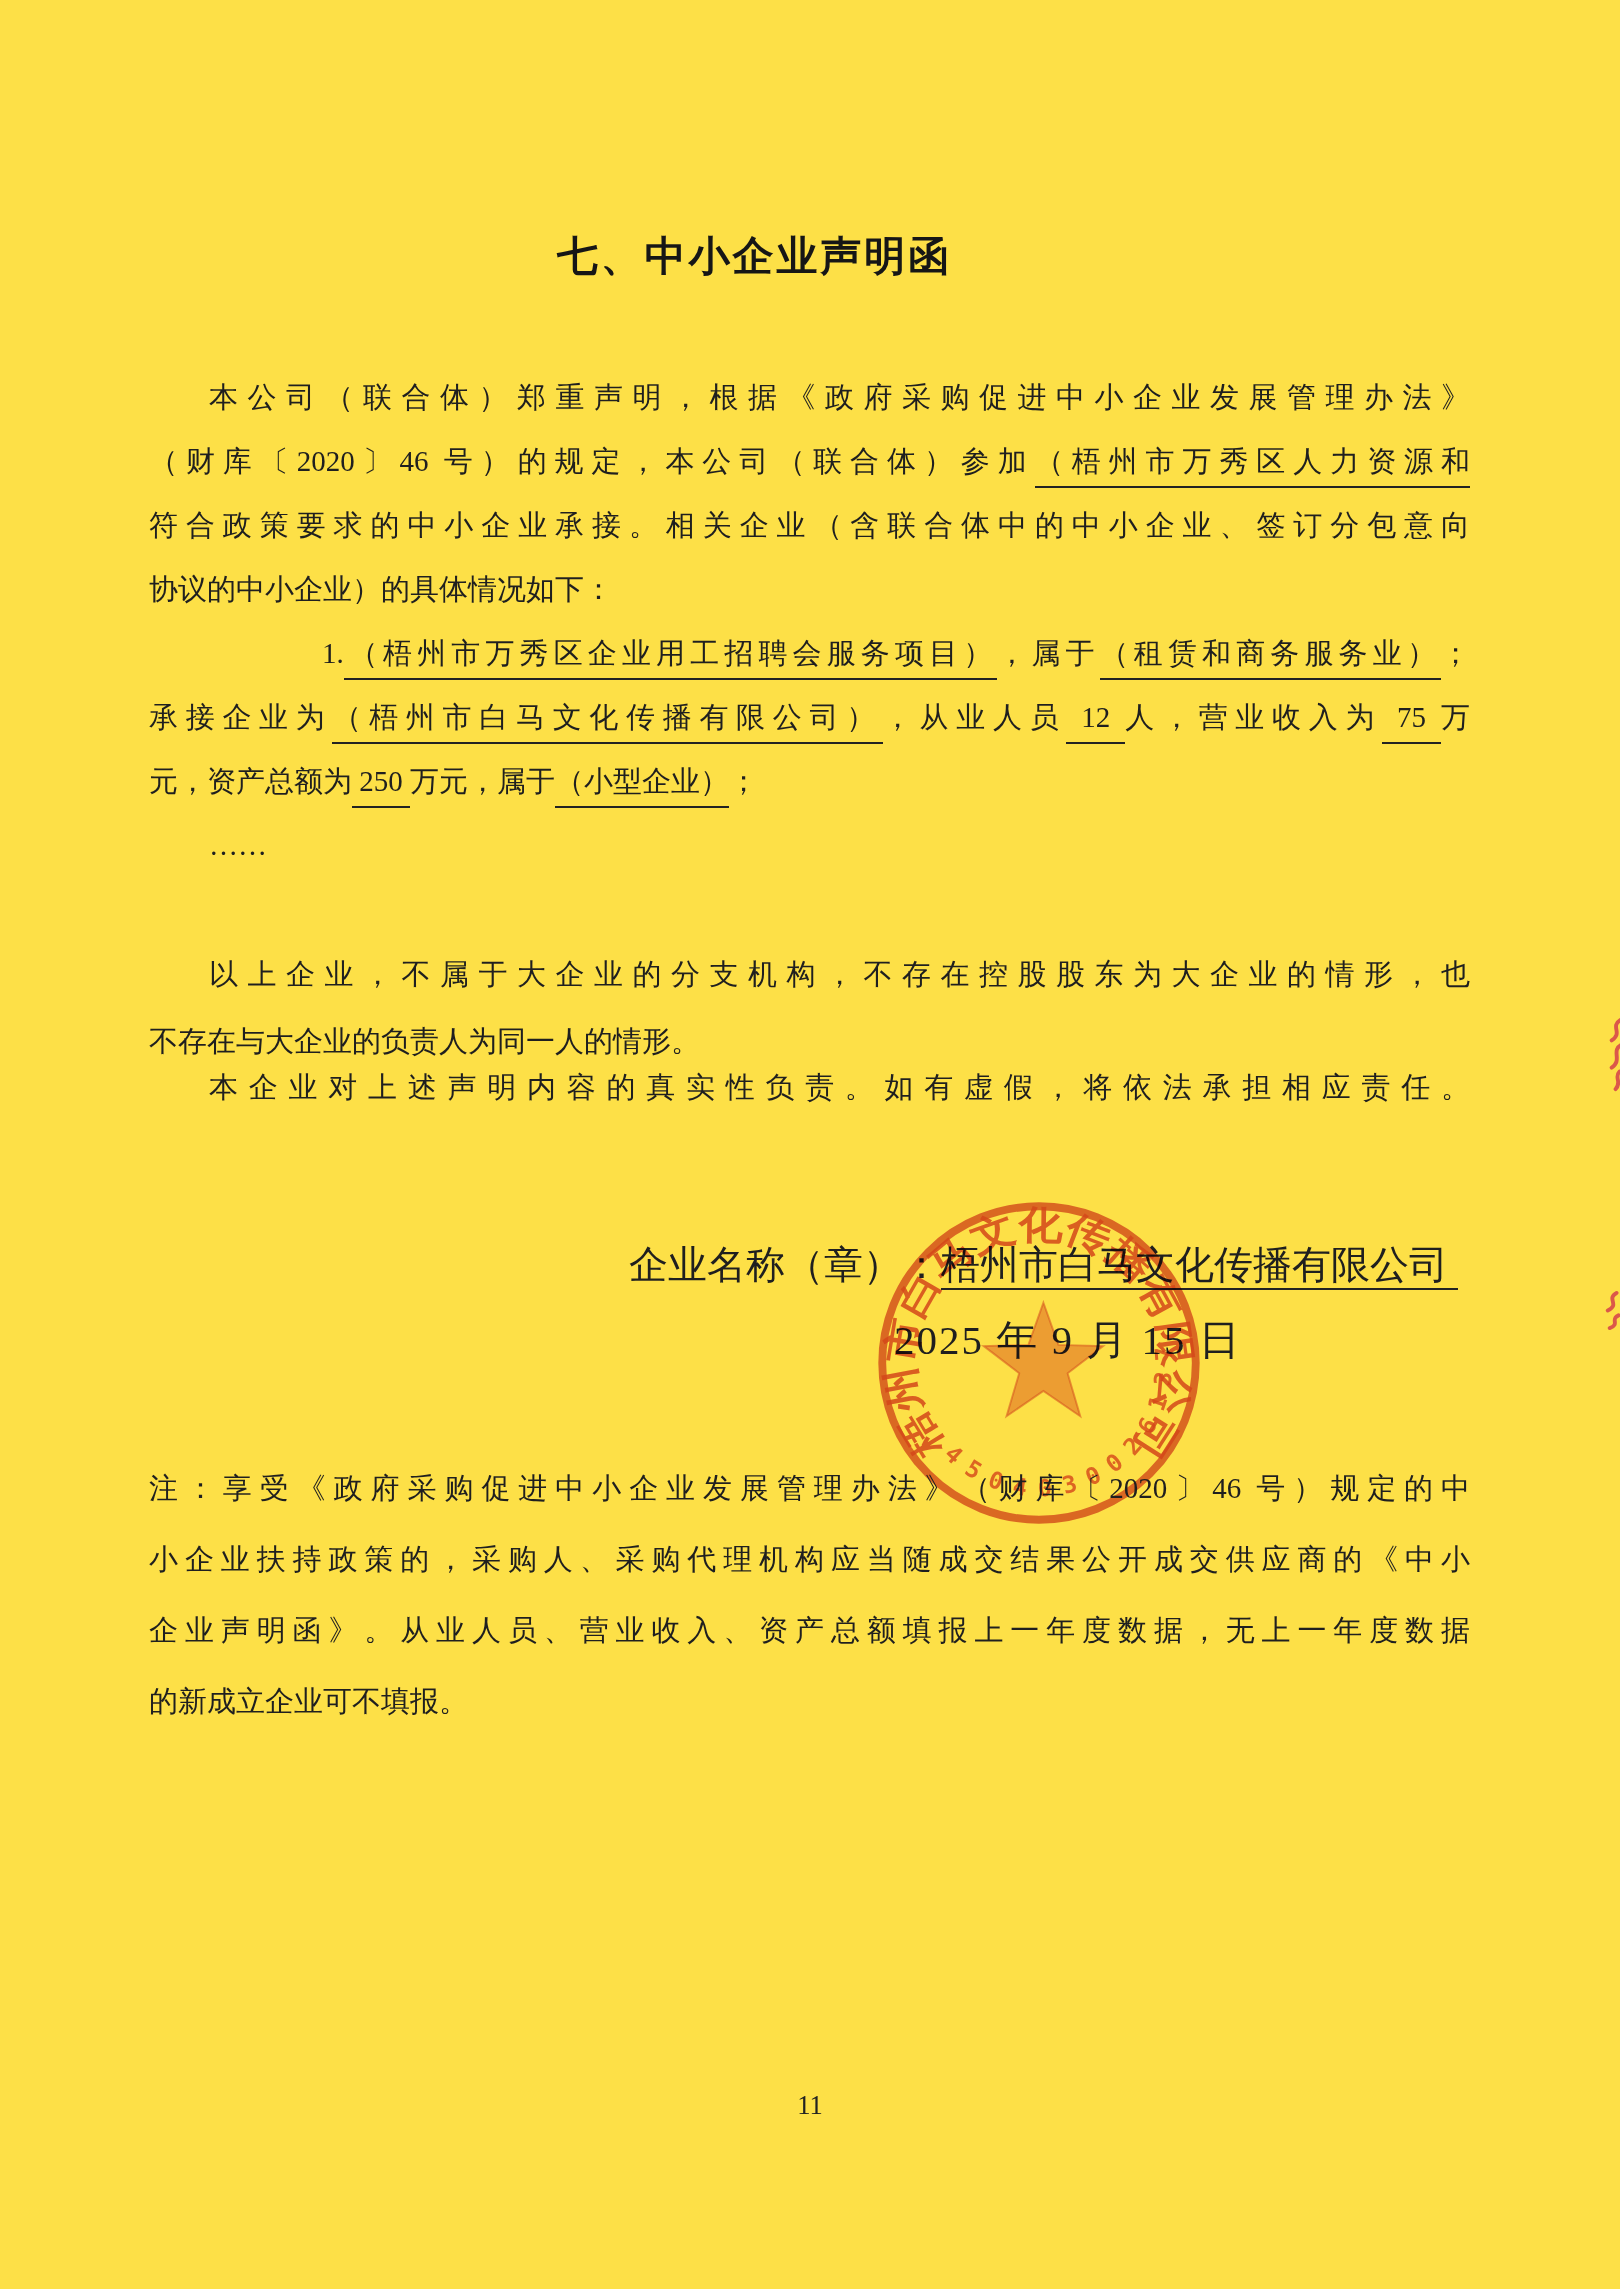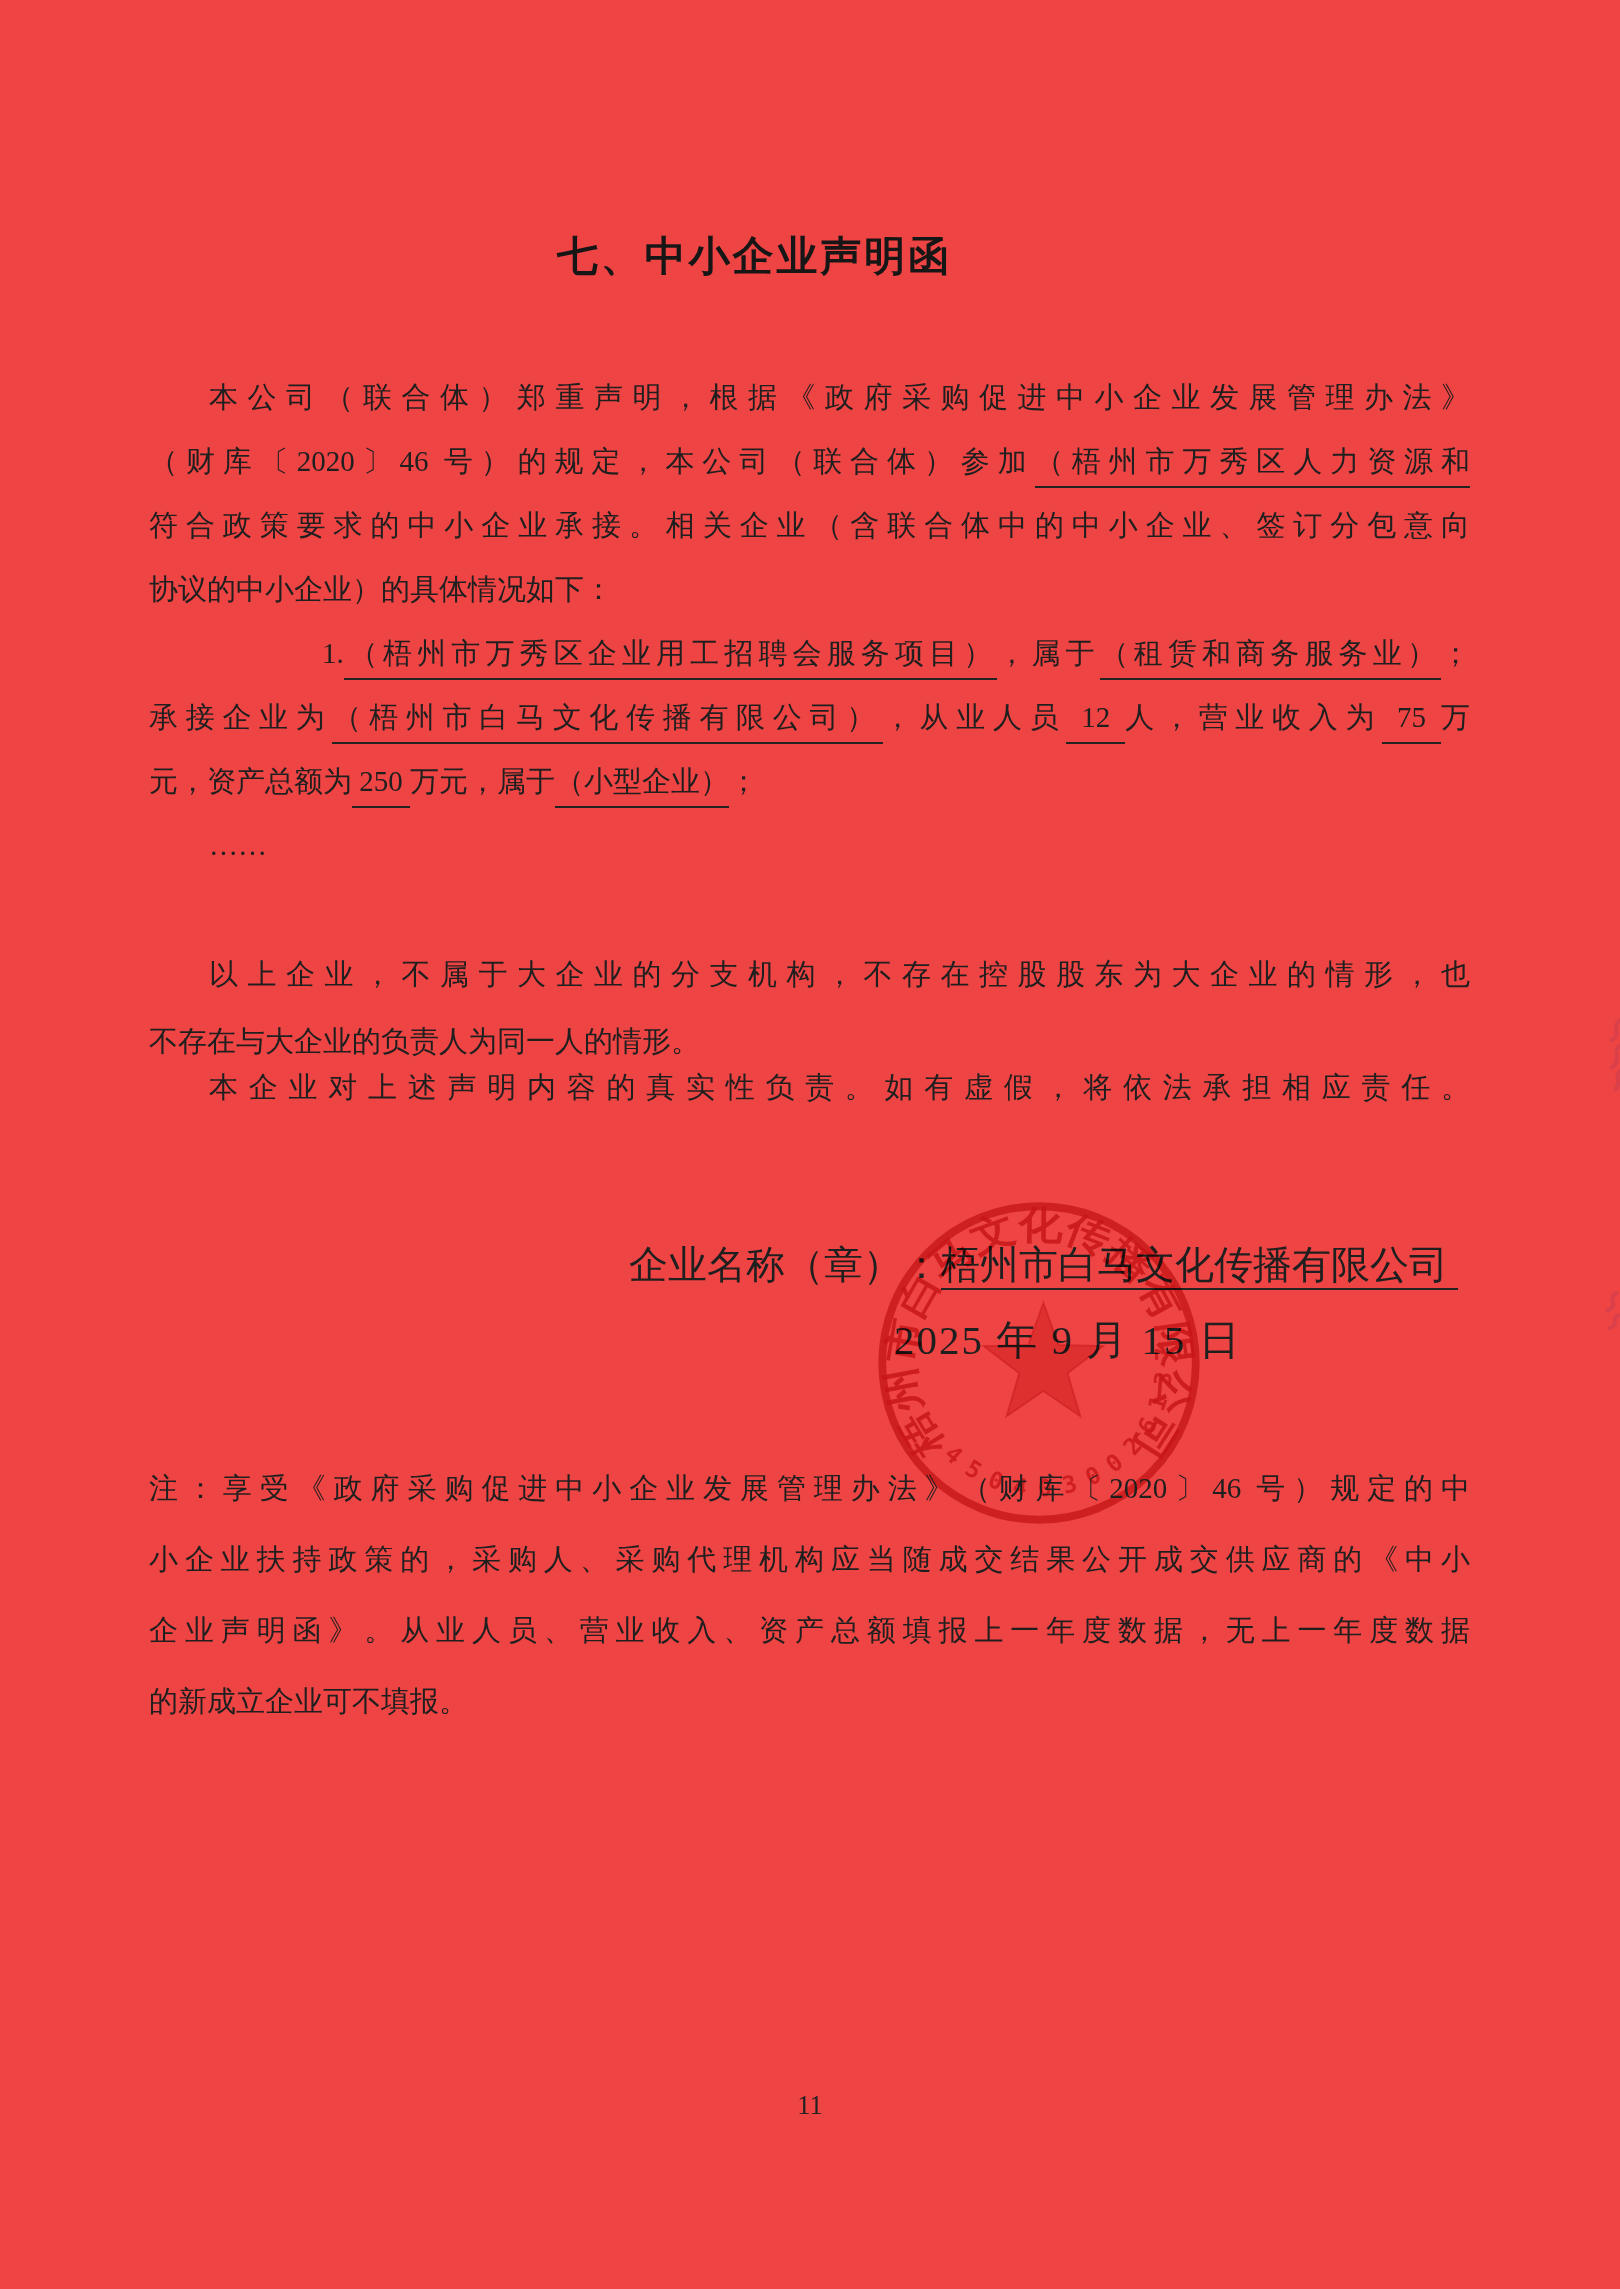--- a/index.html
+++ b/index.html
@@ -1,20 +1,20 @@
 <!DOCTYPE html>
 <html><head>
 <meta charset="utf-8">
 <style>
   html,body{margin:0;padding:0;background:#e8e8e8;}
   .page{
     position:relative;
     width:1620px;height:2290px;
     margin:0 auto;
-    background:#ef4444;
+    background:#fde047;
     overflow:hidden;
     font-family:"Liberation Serif","DejaVu Serif",serif;
     color:#1f1f1f;
   }
   .doc-title{
     position:absolute;
     left:0;top:229px;width:1509px;
     text-align:center;
     font-family:"Liberation Sans","DejaVu Sans",sans-serif;
     font-weight:700;

